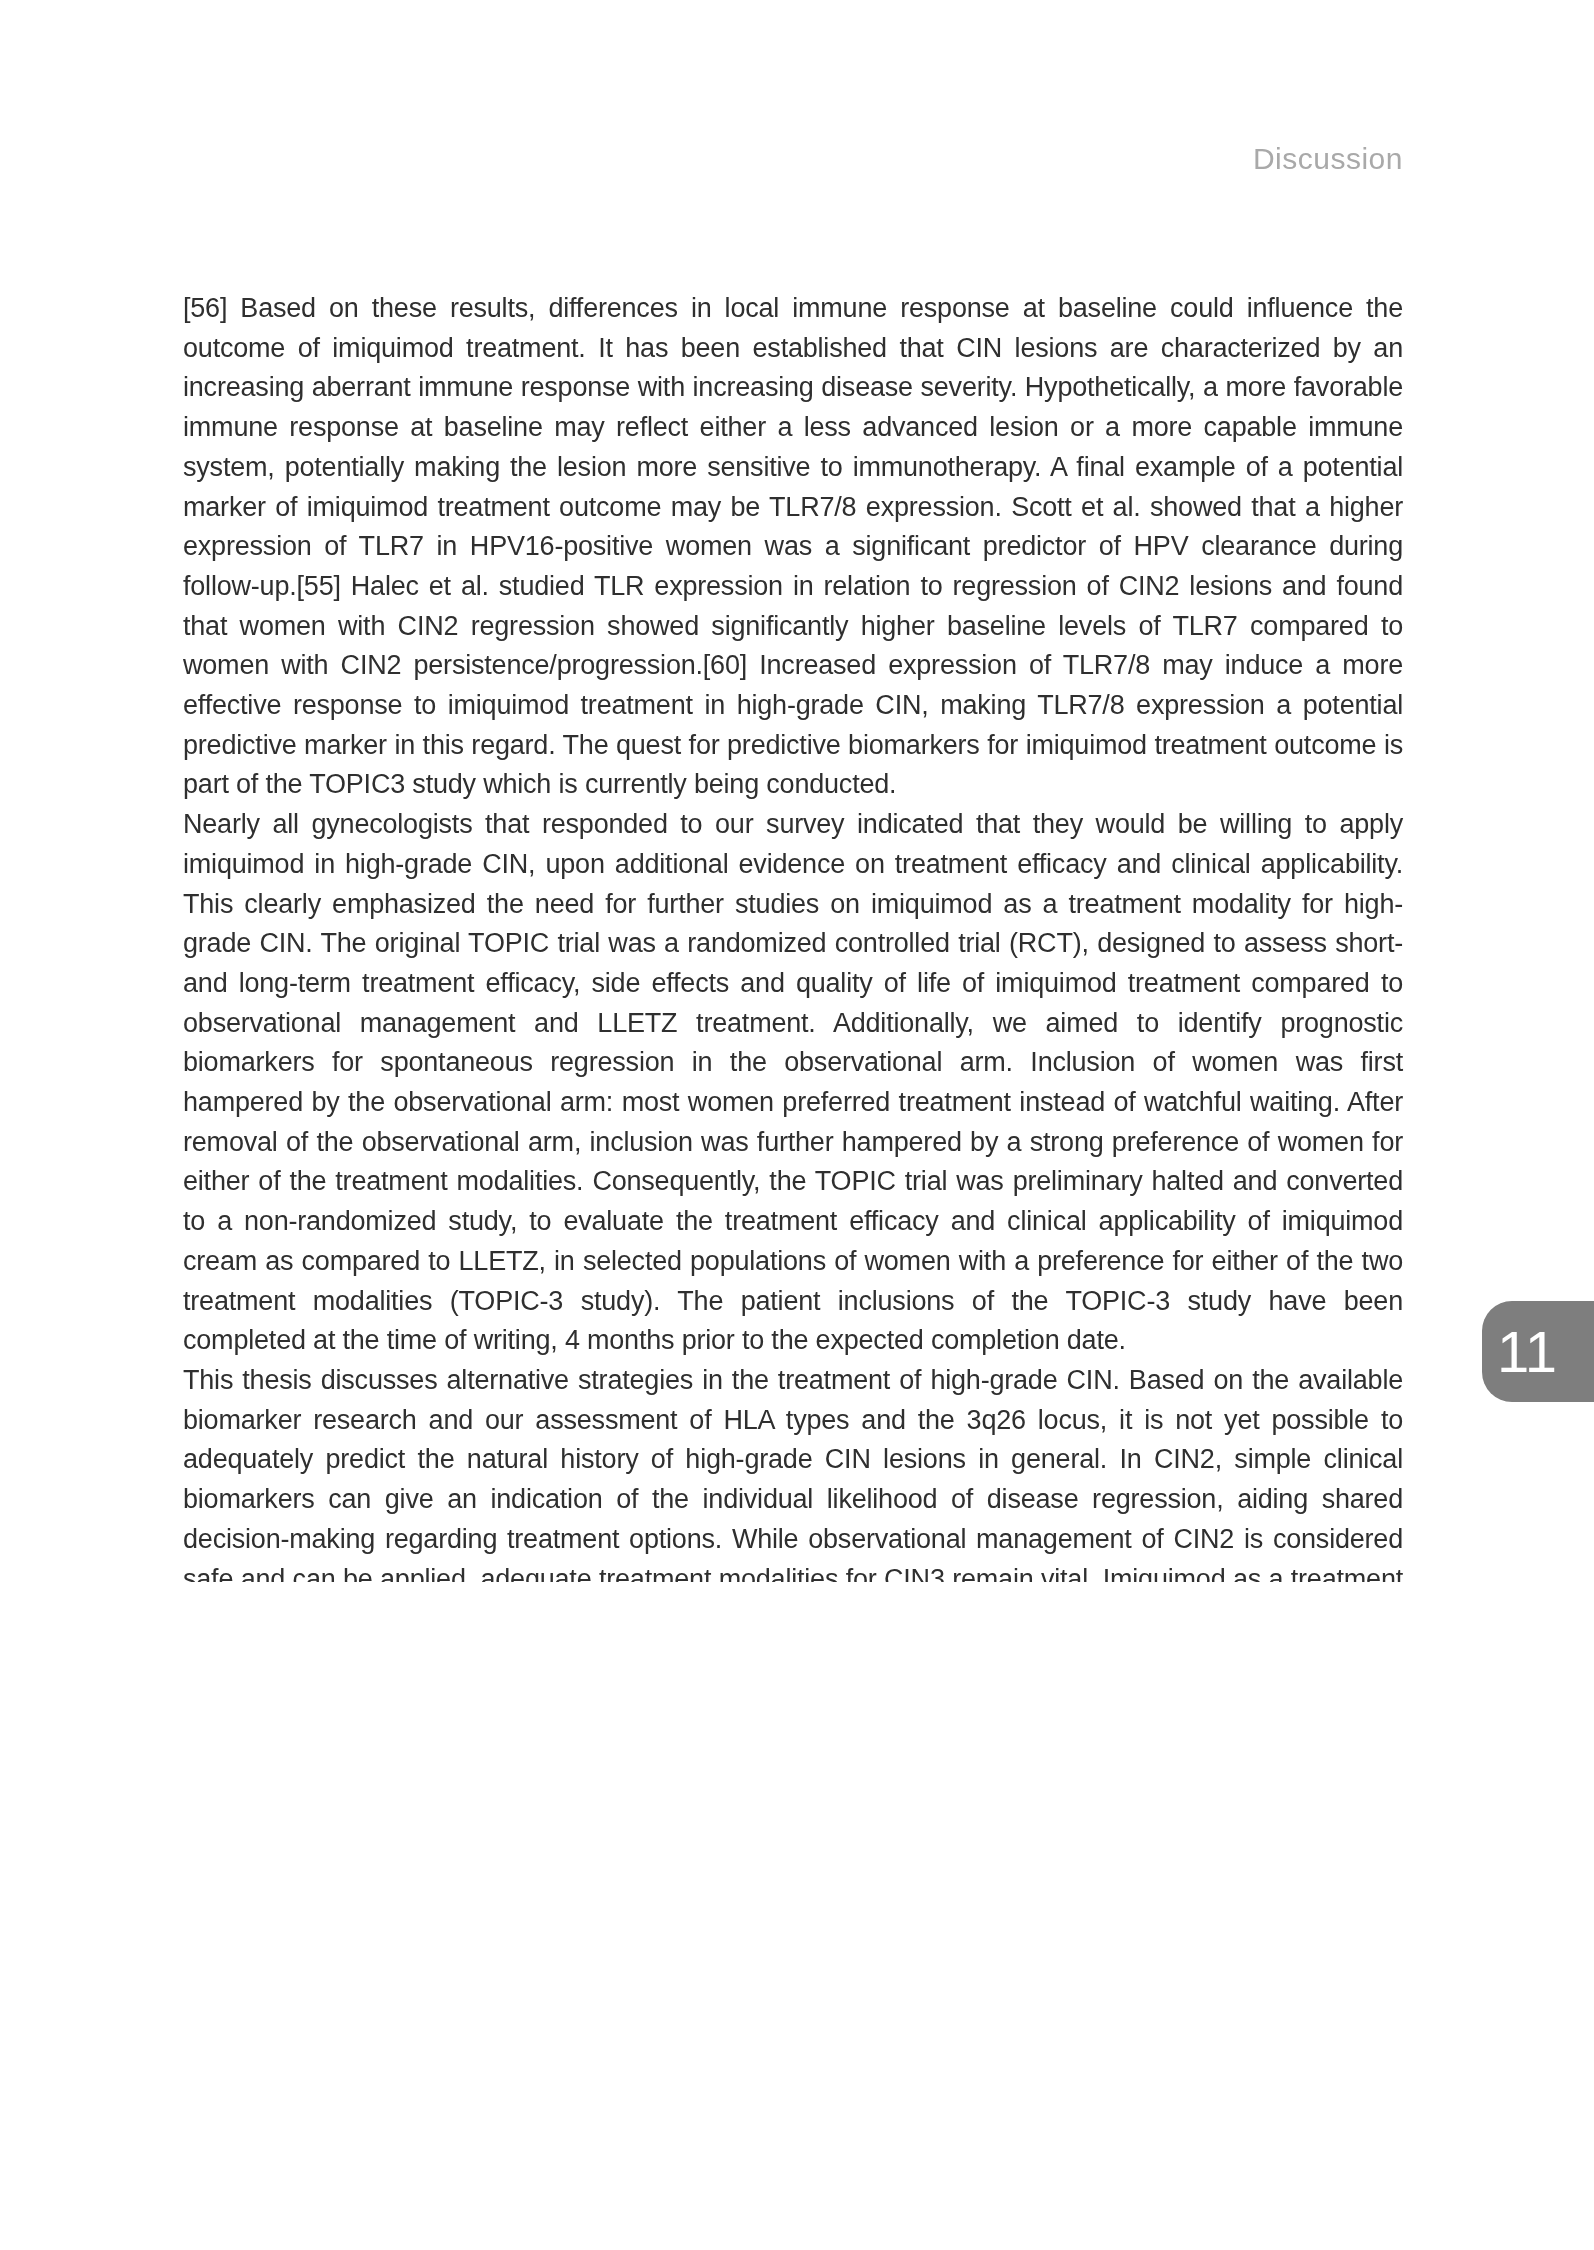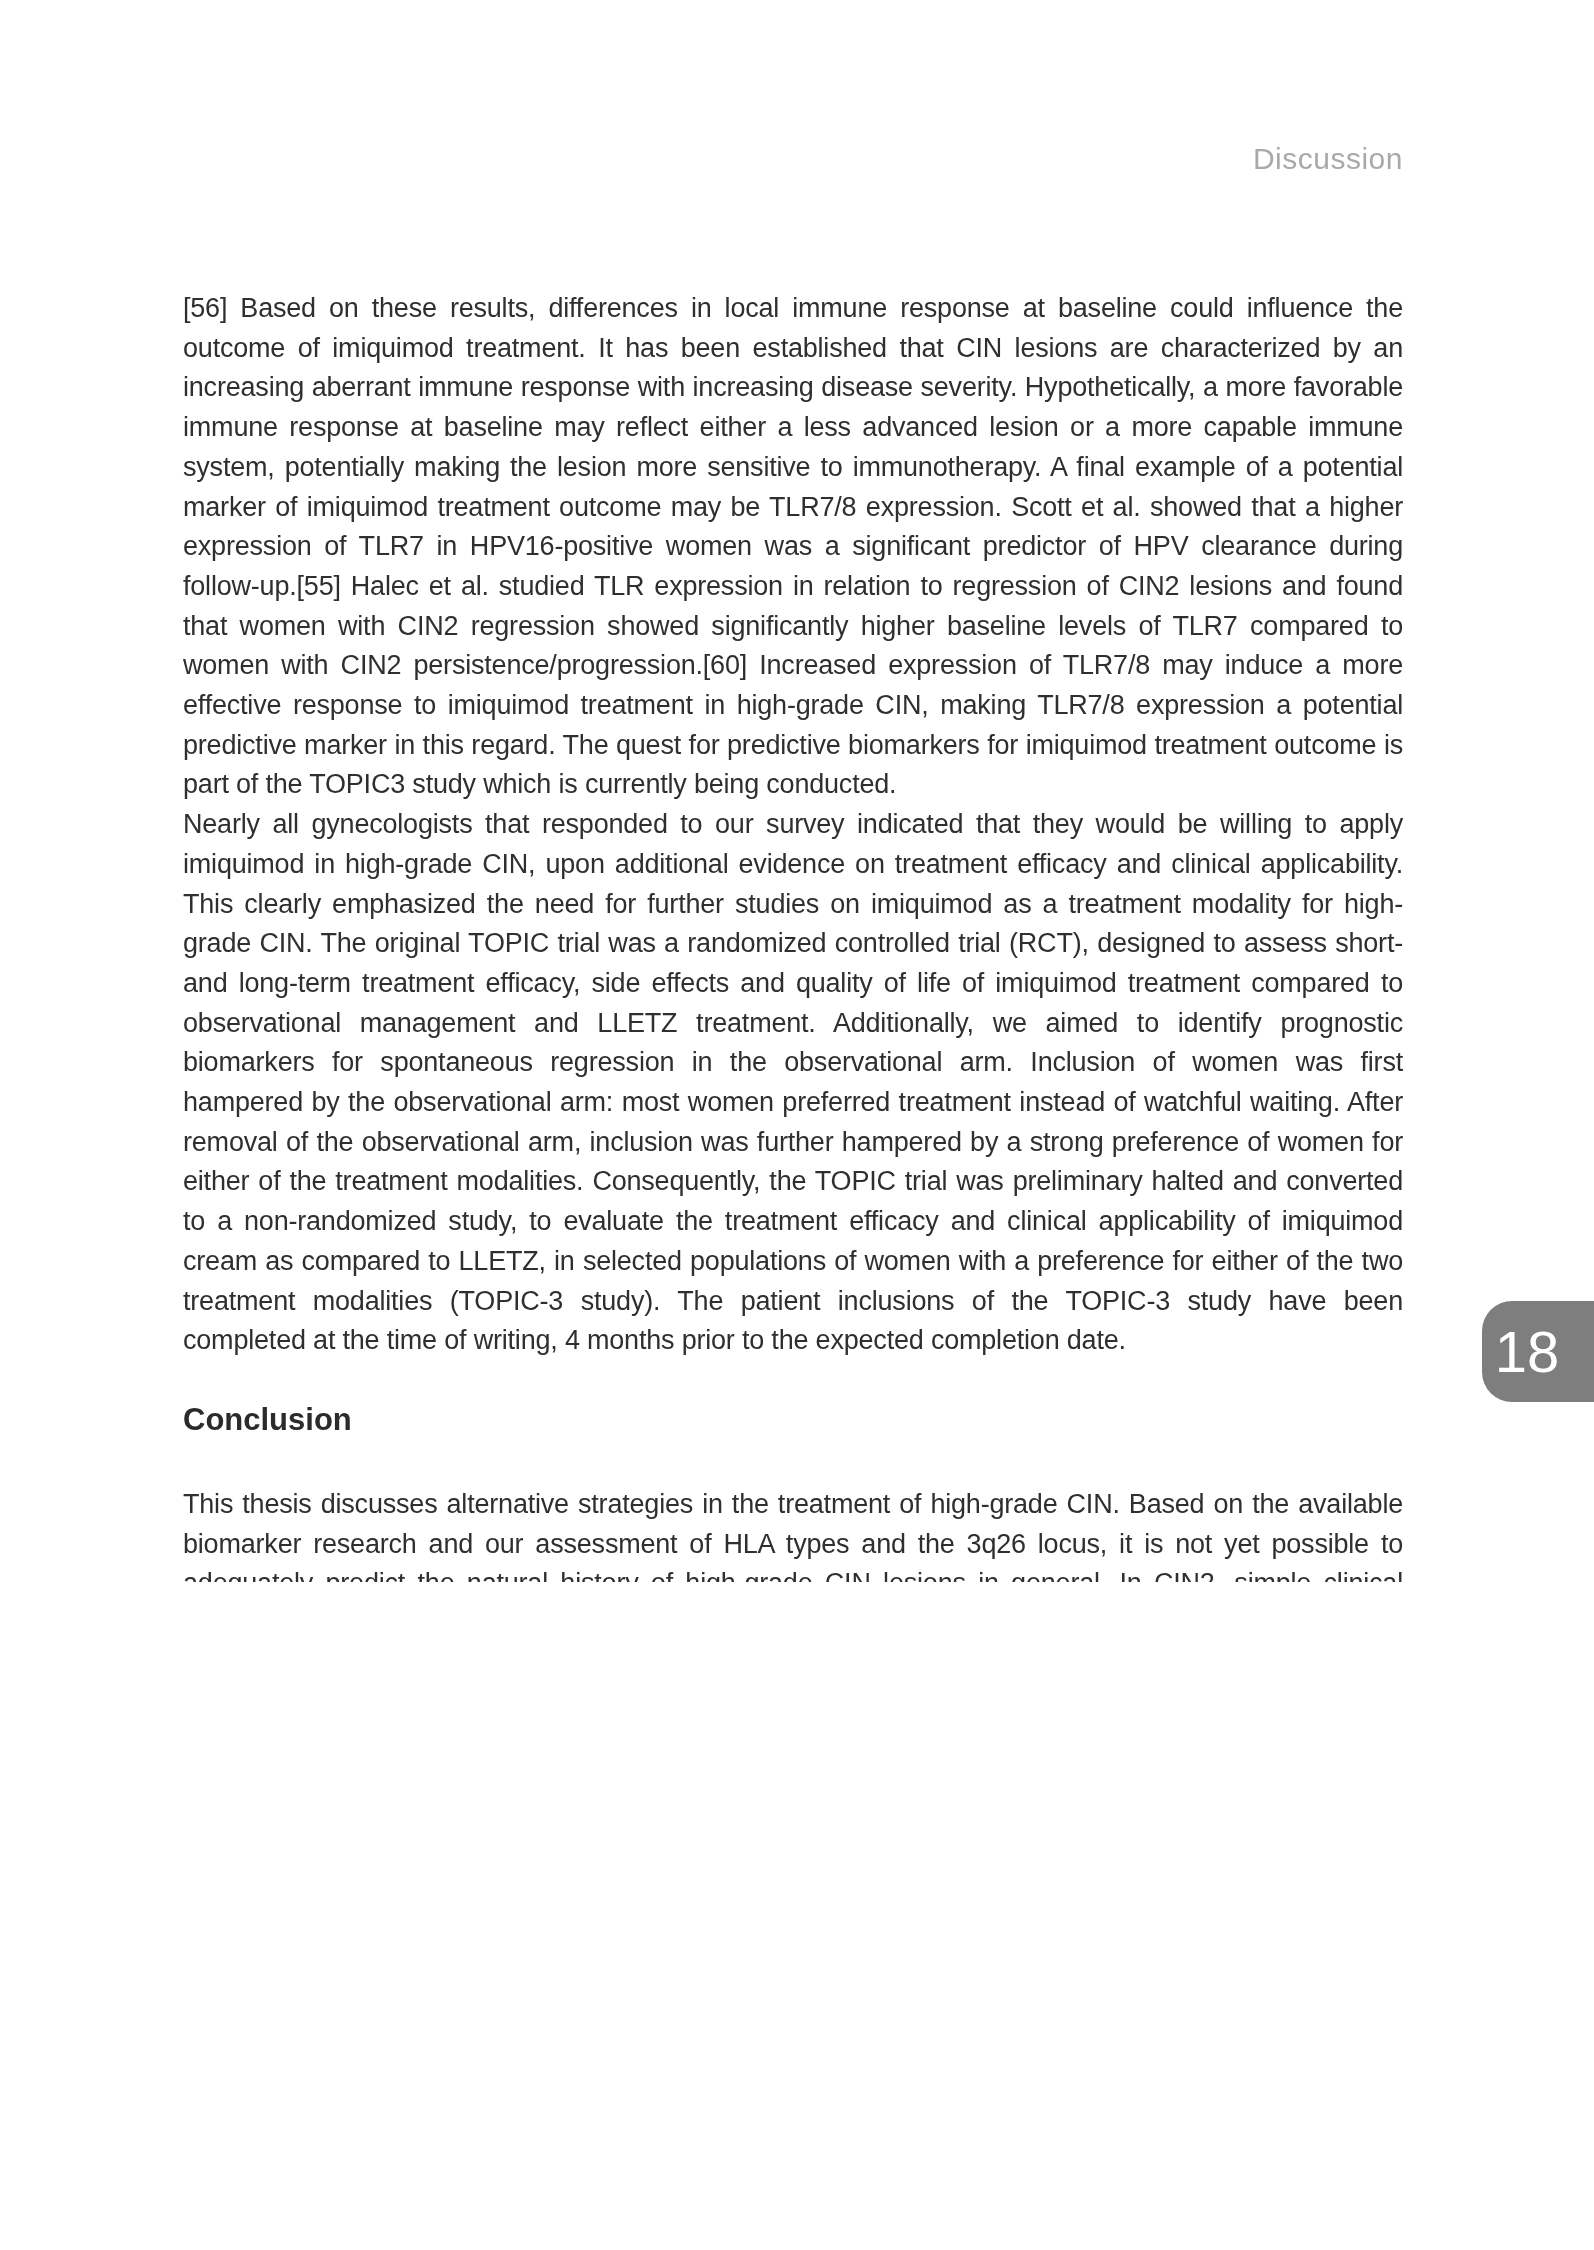--- a/index.html
+++ b/index.html
@@ -87,25 +87,24 @@
 
   <div class="running-header">Discussion</div>
 
   <div class="content">
 
     <p class="body-par">[56] Based on these results, differences in local immune response at baseline could influence the outcome of imiquimod treatment. It has been established that CIN lesions are characterized by an increasing aberrant immune response with increasing disease severity. Hypothetically, a more favorable immune response at baseline may reflect either a less advanced lesion or a more capable immune system, potentially making the lesion more sensitive to immunotherapy. A final example of a potential marker of imiquimod treatment outcome may be TLR7/8 expression. Scott et al. showed that a higher expression of TLR7 in HPV16-positive women was a significant predictor of HPV clearance during follow-up.[55] Halec et al. studied TLR expression in relation to regression of CIN2 lesions and found that women with CIN2 regression showed significantly higher baseline levels of TLR7 compared to women with CIN2 persistence/progression.[60] Increased expression of TLR7/8 may induce a more effective response to imiquimod treatment in high-grade CIN, making TLR7/8 expression a potential predictive marker in this regard. The quest for predictive biomarkers for imiquimod treatment outcome is part of the TOPIC3 study which is currently being conducted.</p>
 
 
     <p class="body-par">Nearly all gynecologists that responded to our survey indicated that they would be willing to apply imiquimod in high-grade CIN, upon additional evidence on treatment efficacy and clinical applicability. This clearly emphasized the need for further studies on imiquimod as a treatment modality for high-grade CIN. The original TOPIC trial was a randomized controlled trial (RCT), designed to assess short- and long-term treatment efficacy, side effects and quality of life of imiquimod treatment compared to observational management and LLETZ treatment. Additionally, we aimed to identify prognostic biomarkers for spontaneous regression in the observational arm. Inclusion of women was first hampered by the observational arm: most women preferred treatment instead of watchful waiting. After removal of the observational arm, inclusion was further hampered by a strong preference of women for either of the treatment modalities. Consequently, the TOPIC trial was preliminary halted and converted to a non-randomized study, to evaluate the treatment efficacy and clinical applicability of imiquimod cream as compared to LLETZ, in selected populations of women with a preference for either of the two treatment modalities (TOPIC-3 study). The patient inclusions of the TOPIC-3 study have been completed at the time of writing, 4 months prior to the expected completion date.</p>
 
-    <h2 class="heading">Conclusion</h2>
 
     <p class="body-par">This thesis discusses alternative strategies in the treatment of high-grade CIN. Based on the available biomarker research and our assessment of HLA types and the 3q26 locus, it is not yet possible to adequately predict the natural history of high-grade CIN lesions in general. In CIN2, simple clinical biomarkers can give an indication of the individual likelihood of disease regression, aiding shared decision-making regarding treatment options. While observational management of CIN2 is considered safe and can be applied, adequate treatment modalities for CIN3 remain vital. Imiquimod as a treatment modality for high-grade CIN may be a suitable alternative to surgical treatment for women who want to refrain from surgery, in order to reduce side effects of surgical excision.</p>
 
   </div>
 
   <div class="chapter-tab">
-    <span class="chapter-number">18</span>
+    <span class="chapter-number">11</span>
   </div>
 
   <div class="page-number">195</div>
 
 </div>
 
 </body></html>

